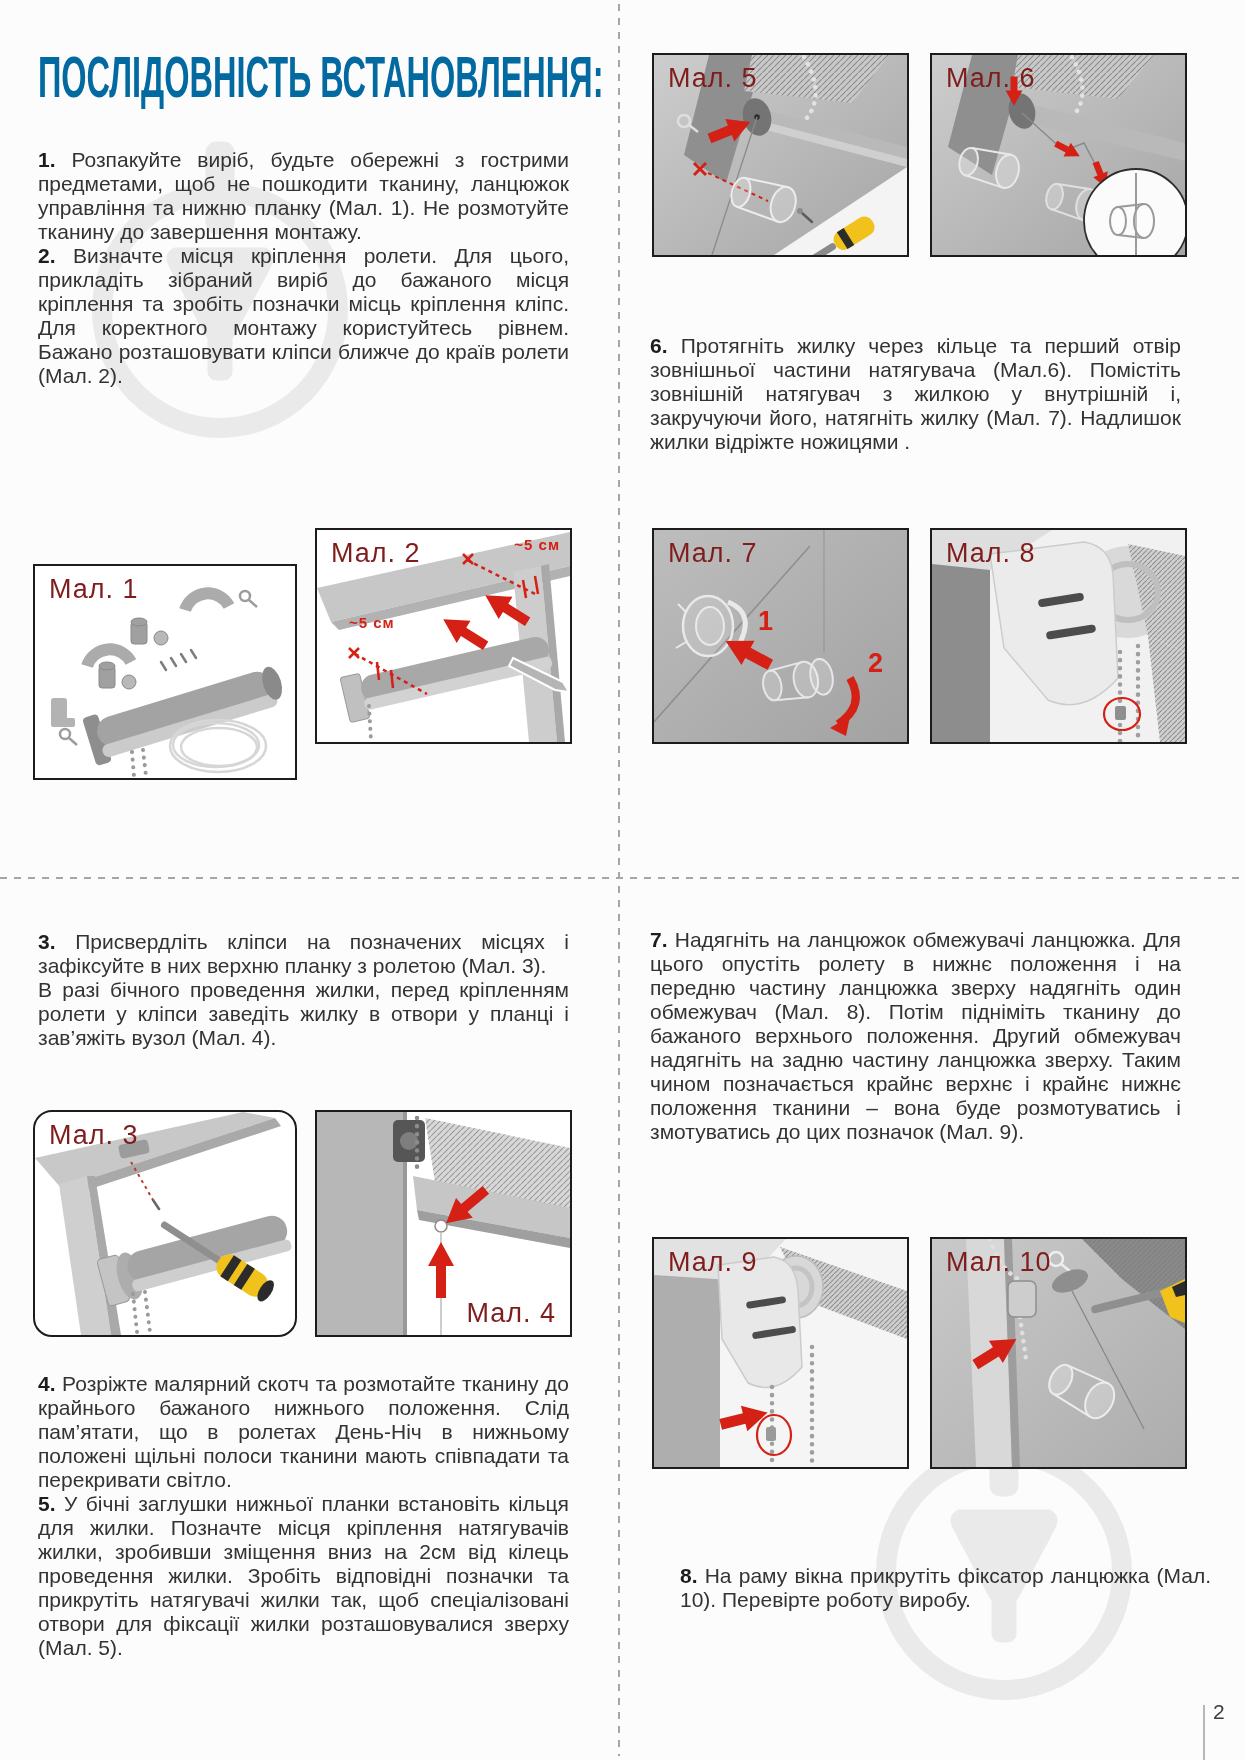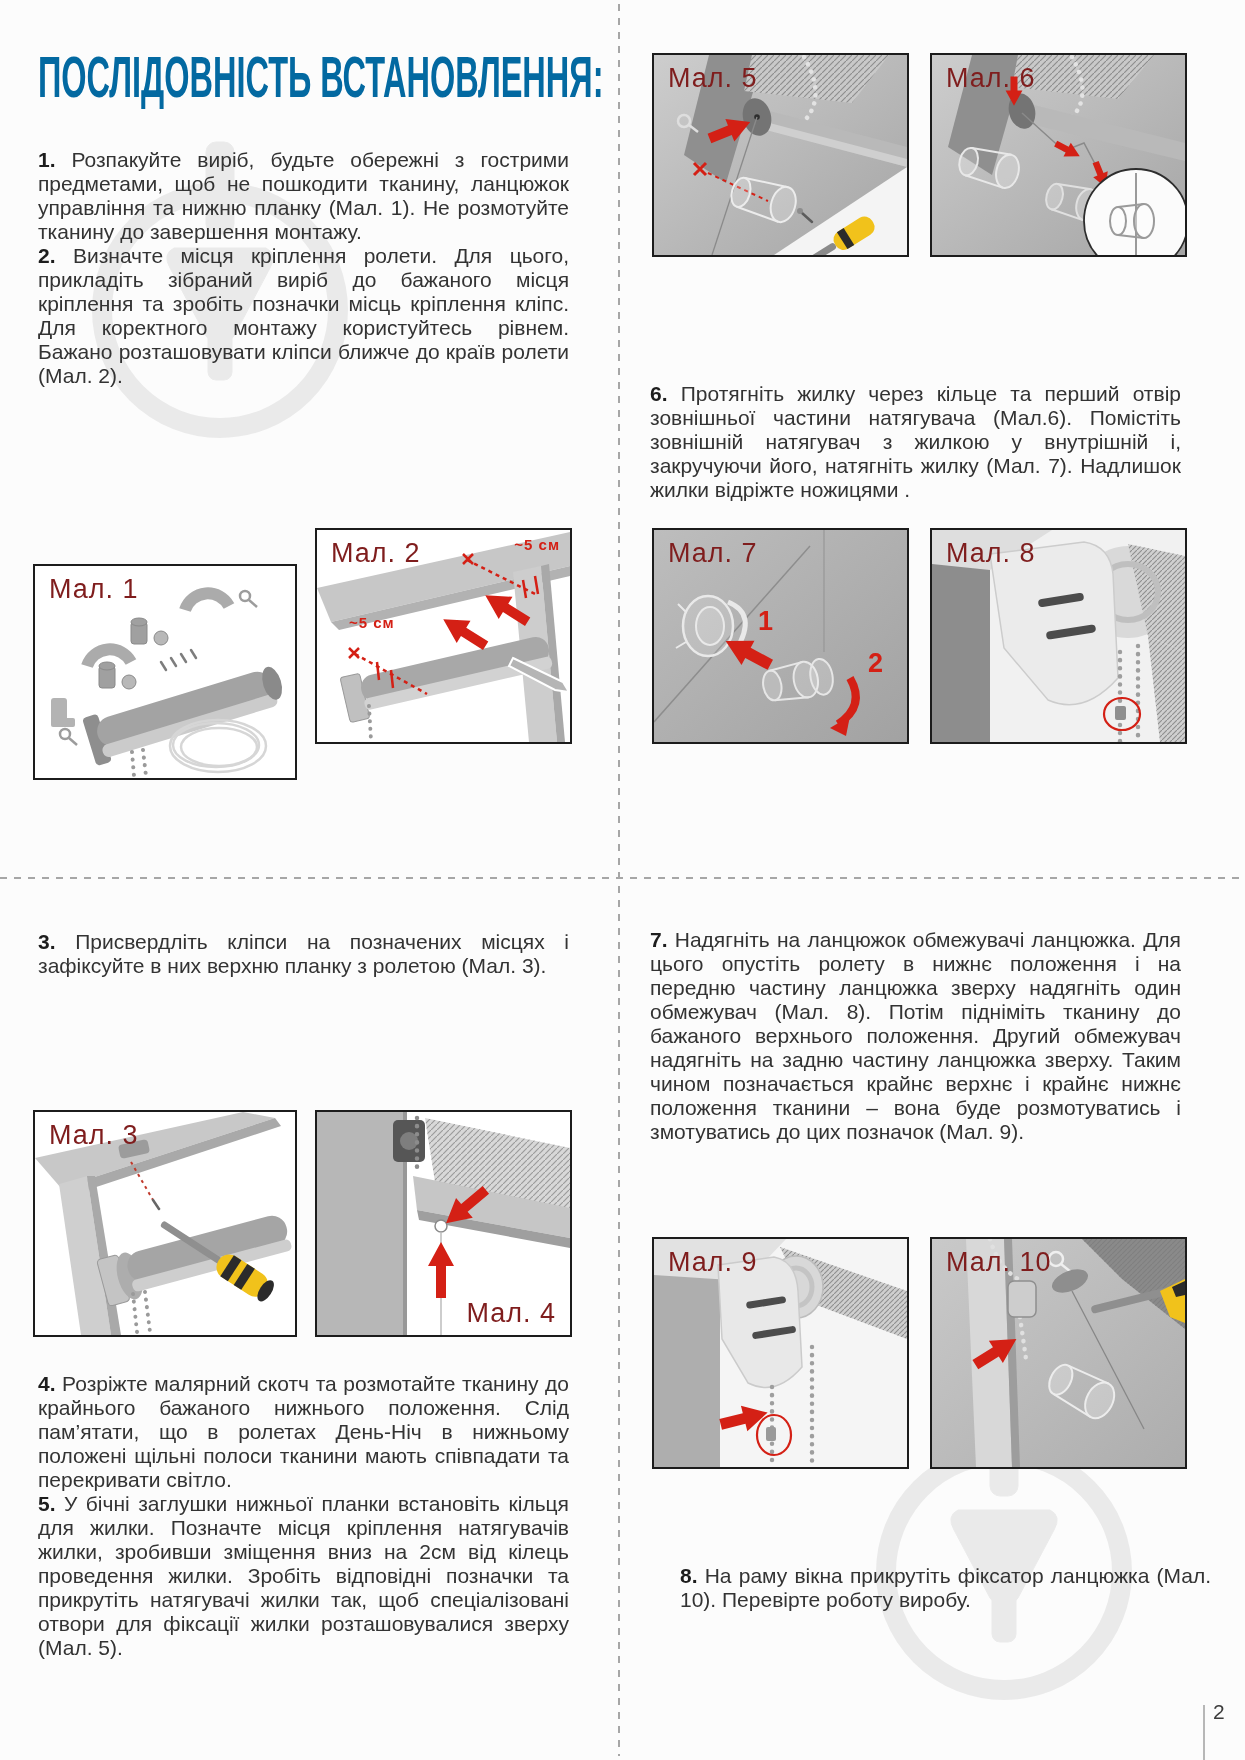--- a/index.html
+++ b/index.html
@@ -146,23 +146,24 @@
         <path d="M60 132 l2 18 M74 140 l2 18"></path>
       </g>
     </svg>
     <div class="cm" style="right:10px;top:6px;">~5 см</div>
     <div class="cm" style="left:32px;top:84px;">~5 см</div>
     <div class="fl">Мал. 2</div>
   </div>
 
   <div class="txt" style="left:38px;top:930px;width:531px;">
     <p><b>3.</b> <span>Присвердліть кліпси на позначених місцях і зафіксуйте в них верхню планку з ролетою (Мал. 3).</span></p>
-  </div>
-
-  <div class="fig" style="left:33px;top:1110px;width:260px;height:223px;">
+    <p><span>В разі бічного проведення жилки, перед кріпленням ролети у кліпси заведіть жилку в отвори у планці і зав’яжіть вузол (Мал. 4).</span></p>
+  </div>
+
+  <div class="fig" style="left:33px;top:1110px;width:260px;height:223px;border-radius:19px;">
     <svg viewBox="0 0 260 223">
       <polygon points="0,46 208,0 240,6 26,76" fill="#c8c8c8"></polygon>
       <polygon points="26,76 240,6 246,14 34,84" fill="#a9a9a9"></polygon>
       <polygon points="24,72 52,64 76,223 46,223" fill="#cfcfcf"></polygon>
       <polygon points="52,64 60,64 86,223 76,223" fill="#a9a9a9"></polygon>
       <g fill="#9c9c9c">
         <rect x="84" y="30" width="30" height="14" rx="4" transform="rotate(-12 99 37)"></rect>
       </g>
       <g stroke="#c0392b" stroke-width="2" fill="none">
         <path d="M96 50 L118 88" stroke-dasharray="3 4"></path>
@@ -325,21 +326,21 @@
         <g transform="translate(198,166)" fill="rgba(255,255,255,0.4)" stroke="#9a9a9a" stroke-width="2">
           <ellipse cx="-12" cy="0" rx="8" ry="14"></ellipse>
             <ellipse cx="14" cy="0" rx="10" ry="17"></ellipse>
           <path d="M-12 -14 L14 -17 M-12 14 L14 17"></path>
         </g>
       </g>
     </svg>
     <div class="fl">Мал. 6</div>
   </div>
 
-  <div class="txt" style="left:650px;top:334px;width:531px;margin-top:48px;">
+  <div class="txt" style="left:650px;top:334px;width:531px;">
     <p><b>6.</b> <span>Протягніть жилку через кільце та перший отвір зовнішньої частини натягувача (Мал.6). Помістіть зовнішній натягувач з жилкою у внутрішній і, закручуючи його, натягніть жилку (Мал. 7). Надлишок жилки відріжте ножицями .</span></p>
   </div>
 
   <div class="fig" style="left:652px;top:528px;width:253px;height:212px;">
     <svg viewBox="0 0 253 212">
       <defs>
         <linearGradient id="g7" x1="0" y1="0" x2="1" y2="1">
           <stop offset="0" stop-color="#bdbdbd"></stop>
             <stop offset="1" stop-color="#a2a2a2"></stop>
         </linearGradient>

